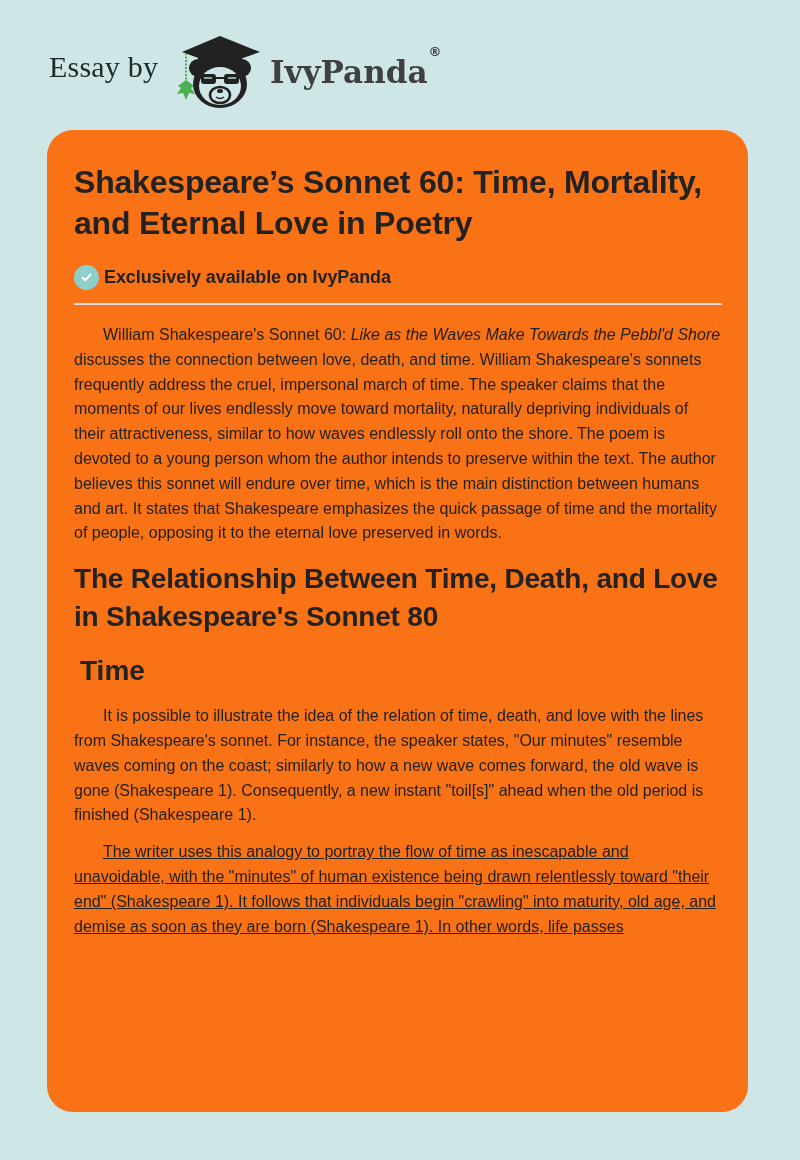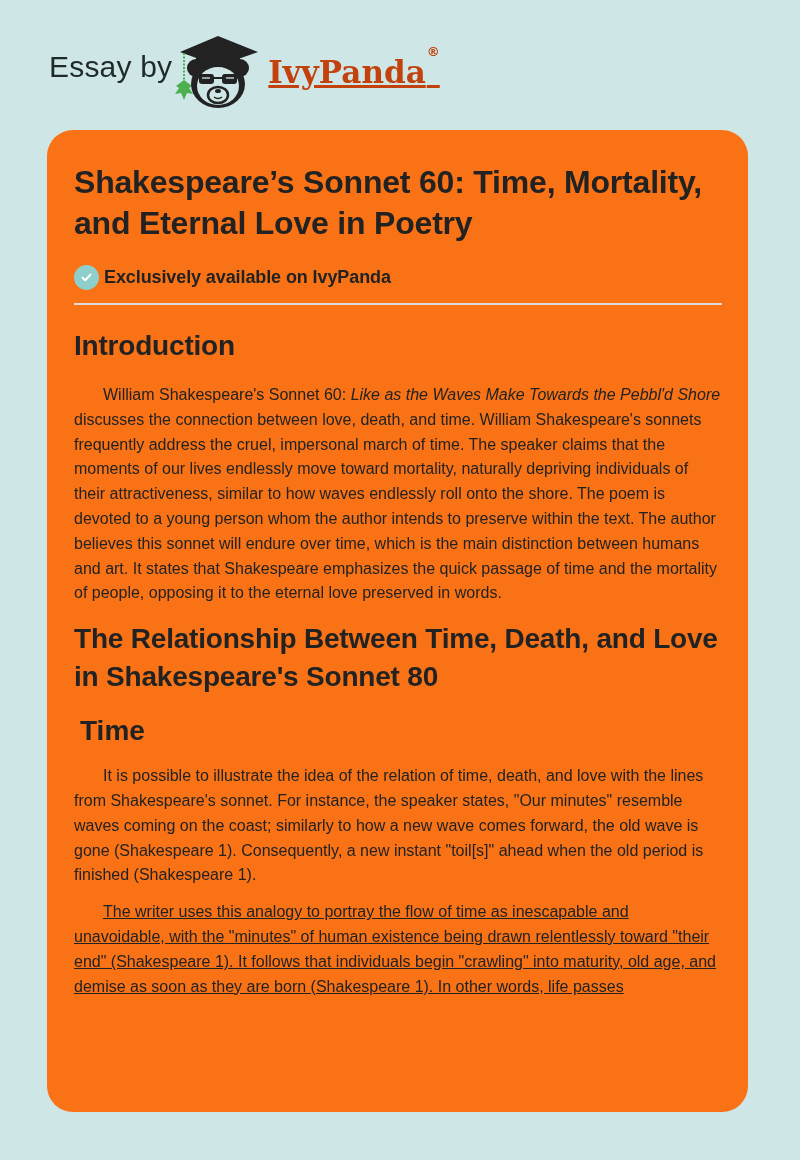--- a/index.html
+++ b/index.html
@@ -17,38 +17,38 @@
     }
     .brand {
       position: absolute;
       left: 49px;
       top: 30px;
       height: 80px;
       display: flex;
       align-items: center;
     }
     .brand-prefix {
-      font-family: Liberation Sans, sans-serif;
+      font-family: Liberation Serif, serif;
       font-size: 30px;
       color: #1f2a2a;
       letter-spacing: 0.2px;
+      margin-right: 16px;
       margin-top: -6px;
     }
     .brand-logo {
       width: 92px;
       height: 80px;
       margin-right: 4px;
     }
     .brand-name {
       font-family: "DejaVu Serif", serif;
       font-weight: bold;
       font-size: 31px;
-      color: #c2410c;
+      color: #404040;
       margin-top: 4px;
-      text-decoration: underline;
     }
     .brand-reg {
       font-family: "DejaVu Sans", sans-serif;
       font-size: 13px;
       vertical-align: top;
       position: relative;
       top: -10px;
       margin-left: 1px;
       font-weight: bold;
     }
@@ -176,21 +176,20 @@
         <svg width="13" height="13" viewBox="0 0 13 13">
           <path d="M2.5,6.8 L5.2,9.3 L10.5,3.6" fill="none" stroke="#ffffff" stroke-width="2" stroke-linecap="round" stroke-linejoin="round"></path>
         </svg>
       </span>
       <span class="badge-text">Exclusively available on IvyPanda</span>
     </div>
 
     <div class="divider"></div>
 
     <section>
-      <h2 class="h-intro">Introduction</h2>
       <p class="p-intro"><span>William Shakespeare's Sonnet 60: </span><em>Like as the Waves Make Towards the Pebbl'd Shore</em><span> discusses the connection between love, death, and time. William Shakespeare's sonnets frequently address the cruel, impersonal march of time. The speaker claims that the moments of our lives endlessly move toward mortality, naturally depriving individuals of their attractiveness, similar to how waves endlessly roll onto the shore. The poem is devoted to a young person whom the author intends to preserve within the text. The author believes this sonnet will endure over time, which is the main distinction between humans and art. It states that Shakespeare emphasizes the quick passage of time and the mortality of people, opposing it to the eternal love preserved in words.</span></p>
     </section>
 
     <section>
       <h2 class="h-rel">The Relationship Between Time, Death, and Love in Shakespeare's Sonnet 80</h2>
 
       <h3 class="h-time">Time</h3>
       <p class="p-time">It is possible to illustrate the idea of the relation of time, death, and love with the lines from Shakespeare's sonnet. For instance, the speaker states, "Our minutes" resemble waves coming on the coast; similarly to how a new wave comes forward, the old wave is gone (Shakespeare 1). Consequently, a new instant "toil[s]" ahead when the old period is finished (Shakespeare 1).</p>
 
       <p class="p-death">The writer uses this analogy to portray the flow of time as inescapable and unavoidable, with the "minutes" of human existence being drawn relentlessly toward "their end" (Shakespeare 1). It follows that individuals begin "crawling" into maturity, old age, and demise as soon as they are born (Shakespeare 1). In other words, life passes</p>

